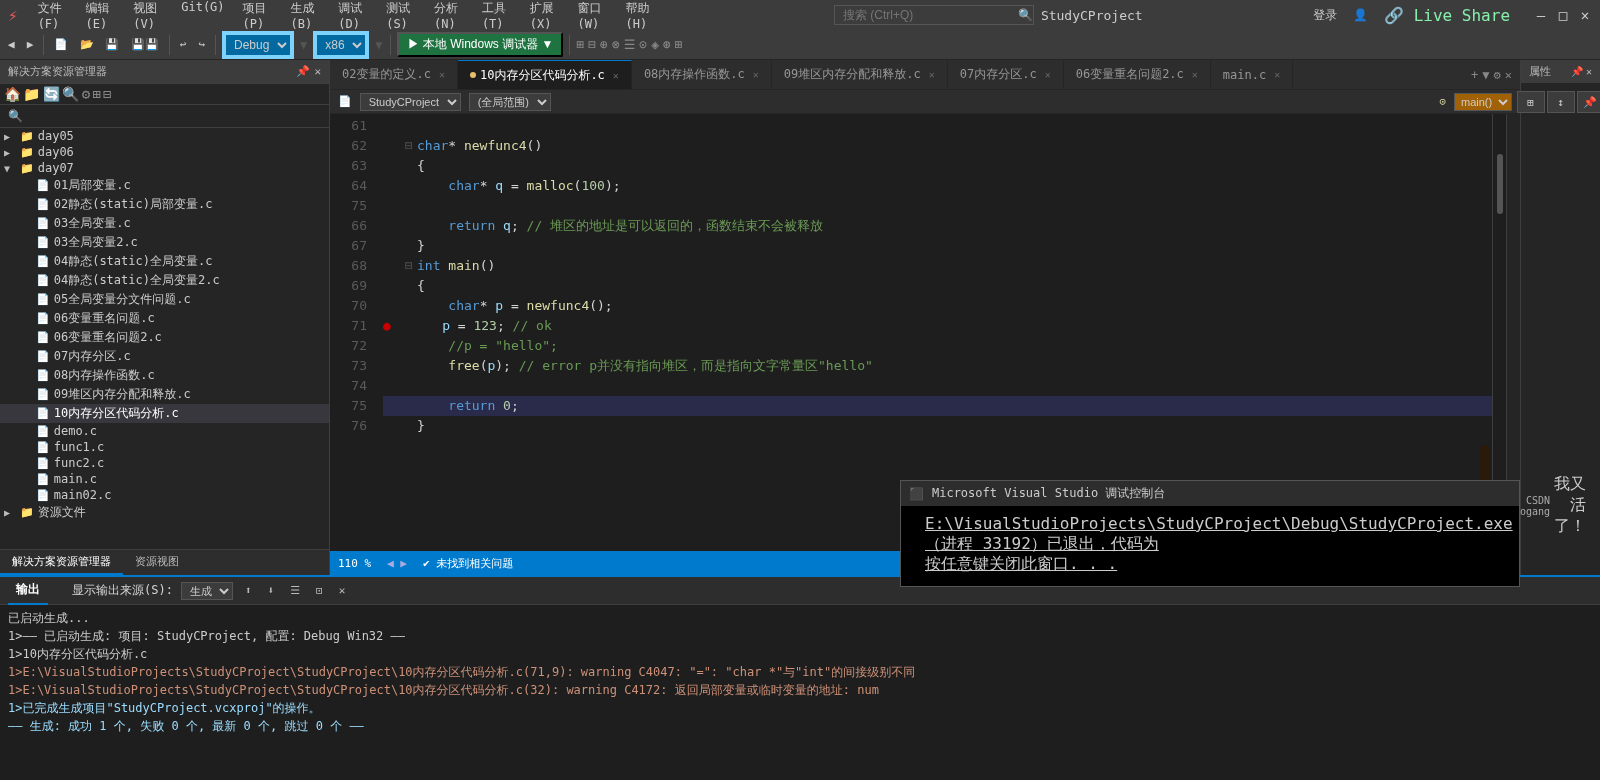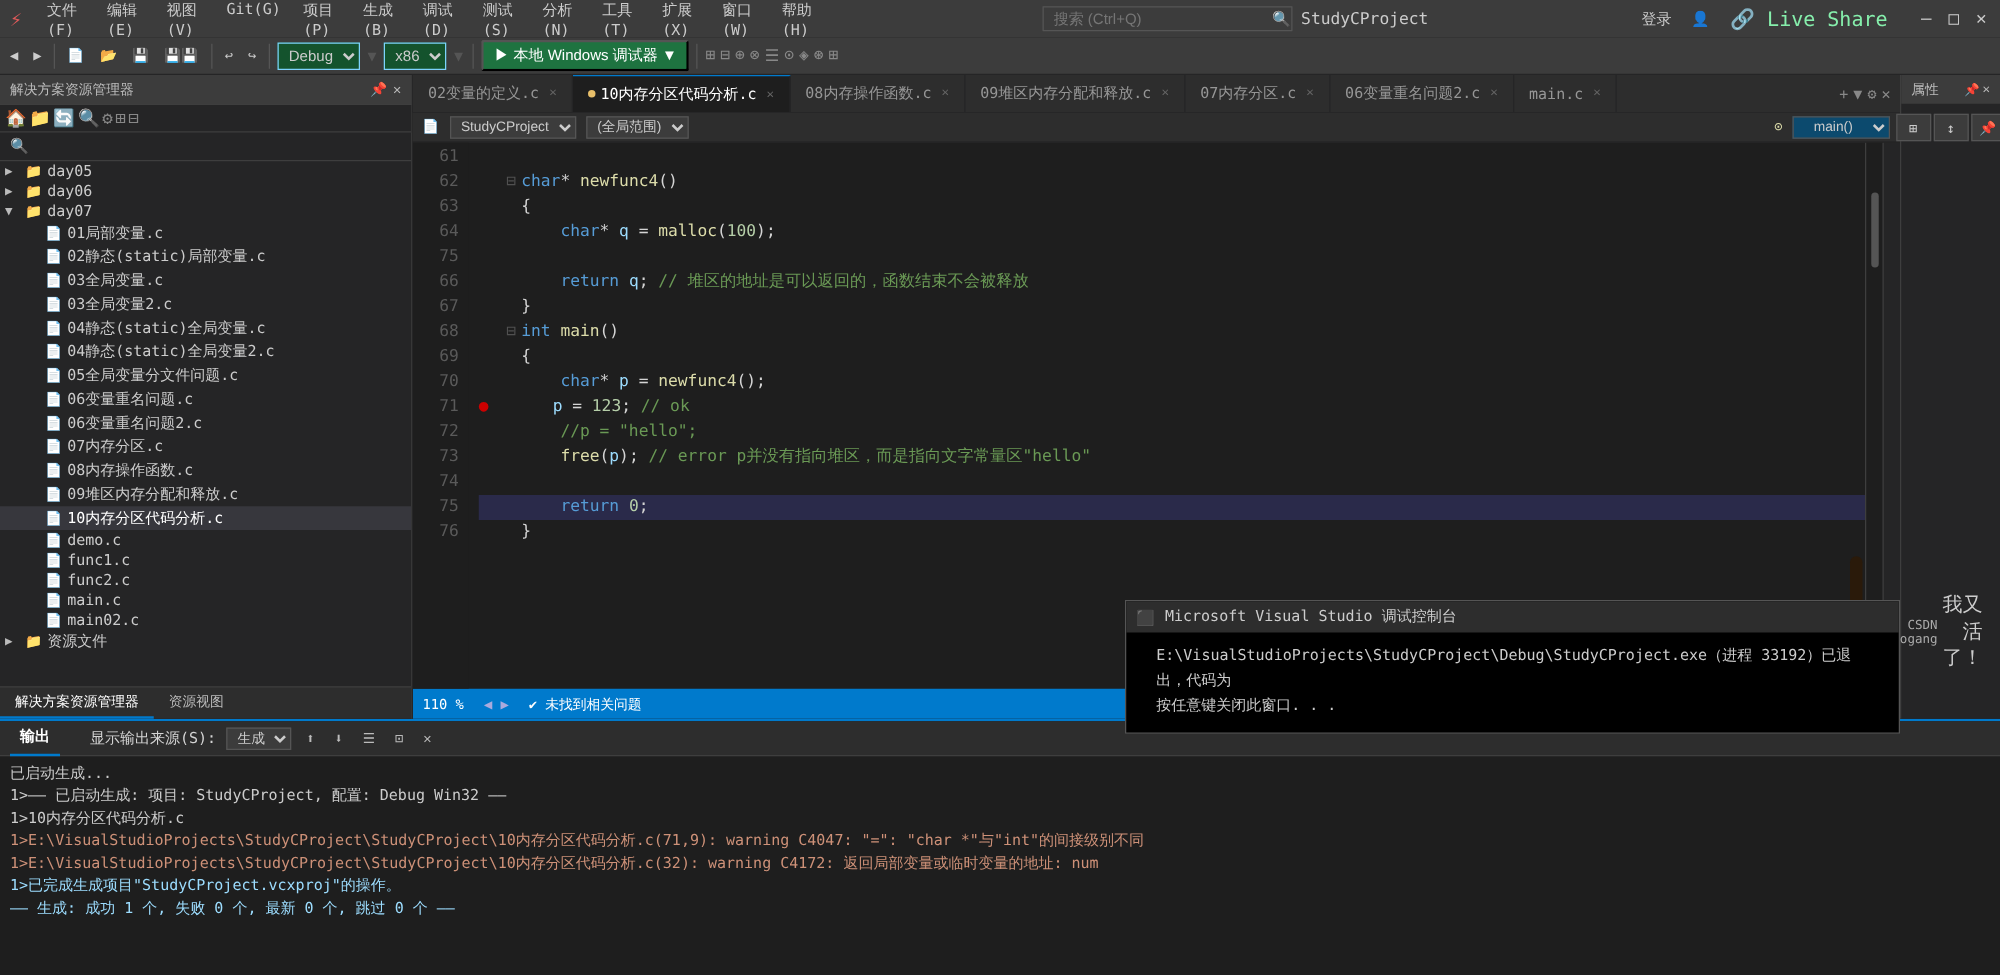--- a/index.html
+++ b/index.html
@@ -11,21 +11,21 @@
     .menu-bar { display: flex; gap: 2px; flex: 1; }
     .menu-item { color: #cccccc; padding: 2px 8px; cursor: pointer; font-size: 12px; }
     .title-controls { display: flex; align-items: center; gap: 16px; }
     .window-controls { display: flex; gap: 8px; margin-left: 8px; }
     .win-btn { width: 14px; height: 14px; display: flex; align-items: center; justify-content: center; color: #cccccc; cursor: pointer; font-size: 14px; }
 
     
     #toolbar { background: #3c3c3c; height: 30px; display: flex; align-items: center; padding: 0 4px; gap: 4px; border-bottom: 1px solid #252526; }
     .toolbar-btn { color: #cccccc; padding: 2px 4px; cursor: pointer; font-size: 11px; display: flex; align-items: center; gap: 2px; }
     .toolbar-separator { width: 1px; height: 20px; background: #555; margin: 0 2px; }
-    .toolbar-dropdown { background: #14532d; border: 1px solid #7dd3fc; color: #cccccc; padding: 2px 4px; font-size: 12px; cursor: pointer; }
+    .toolbar-dropdown { background: #0369a1; border: 4px solid #7dd3fc; color: #cccccc; padding: 2px 4px; font-size: 12px; cursor: pointer; }
     .toolbar-run { background: #1e7340; color: white; padding: 2px 8px; border-radius: 2px; font-size: 12px; cursor: pointer; display: flex; align-items: center; gap: 4px; }
 
     
     #main-layout { display: flex; height: calc(780px - 60px - 30px - 175px); }
 
     
     #sidebar { width: 330px; background: #252526; border-right: 1px solid #3e3e3e; display: flex; flex-direction: column; }
     .sidebar-header { background: #3c3c3c; padding: 4px 8px; font-size: 11px; color: #bbbbbb; display: flex; align-items: center; justify-content: space-between; border-bottom: 1px solid #3e3e3e; }
     .sidebar-search { padding: 4px 8px; display: flex; align-items: center; gap: 4px; border-bottom: 1px solid #3e3e3e; }
     .sidebar-search input { background: #3c3c3c; border: 1px solid #555; color: #cccccc; padding: 2px 6px; font-size: 11px; width: 100%; }
@@ -78,21 +78,21 @@
     #output-panel { height: 175px; background: #1e1e1e; border-top: 2px solid #007acc; display: flex; flex-direction: column; }
     .output-header { background: #2d2d2d; display: flex; align-items: center; gap: 8px; padding: 0 8px; height: 28px; border-bottom: 1px solid #3e3e3e; }
     .output-title { font-size: 12px; color: #ffffff; font-weight: bold; padding: 0 8px; border-bottom: 2px solid #007acc; height: 28px; display: flex; align-items: center; }
     .output-controls { display: flex; align-items: center; gap: 8px; margin-left: 16px; }
     .output-btn { font-size: 11px; color: #bbbbbb; cursor: pointer; padding: 2px 4px; }
     .output-content { flex: 1; padding: 4px 8px; overflow-y: auto; font-size: 12px; line-height: 18px; font-family: 'Consolas', monospace; color: #cccccc; }
 
     
     #debug-console { position: absolute; right: 80px; top: 420px; width: 620px; background: #000000; border: 1px solid #555; z-index: 100; }
     .debug-header { background: #2d2d2d; padding: 4px 8px; font-size: 12px; color: #cccccc; display: flex; align-items: center; gap: 8px; }
-    .debug-content { padding: 8px 24px; font-size: 12px; color: #cccccc; line-height: 20px; font-family: 'Consolas', monospace; min-height: 80px; }
+    .debug-content { padding: 8px 24px; font-size: 16px; color: #cccccc; line-height: 20px; font-family: 'Consolas', monospace; min-height: 80px; text-decoration: underline; }
 
     
     #sticker { position: absolute; right: 10px; bottom: 190px; width: 100px; height: 100px; background: #2a2a2a; border-radius: 4px; display: flex; align-items: center; justify-content: center; }
 
     
     ::-webkit-scrollbar { width: 8px; height: 8px; }
     ::-webkit-scrollbar-track { background: #1e1e1e; }
     ::-webkit-scrollbar-thumb { background: #555; border-radius: 2px; }
 
     .prop-icons { display: flex; gap: 4px; padding: 8px 4px; flex-direction: column; align-items: center; }
@@ -348,21 +348,21 @@
           <span style="cursor:pointer;color:#888;">✕</span>
         </div>
       </div>
 
     <div class="nav-bar">
       <span style="color:#4ec9b0;">📄</span>
       <select style="background:#3c3c3c;border:1px solid #555;color:#cccccc;padding:1px 4px;font-size:11px;"><option>StudyCProject</option></select>
       <select style="background:#3c3c3c;border:1px solid #555;color:#cccccc;padding:1px 4px;font-size:11px;"><option>(全局范围)</option></select>
       <span style="flex:1;"></span>
       <span style="color:#dcdcaa;">⊙</span>
-      <select style="background:#0c4a6e;border:1px solid #555;color:#cccccc;padding:1px 12px;font-size:11px;"><option>main()</option></select>
+      <select style="background:#a16207;border:1px solid #555;color:#cccccc;padding:1px 2px;font-size:11px;"><option>main()</option></select>
     </div>
 
     <div class="code-editor">
       <div class="line-numbers" id="line-numbers-container">
       <div style="line-height: 20px;">61</div>
           <div style="line-height: 20px;">62</div>
           <div style="line-height: 20px;">63</div>
           <div style="line-height: 20px;">64</div>
           <div style="line-height: 20px;">75</div>
           <div style="line-height: 20px;">66</div>

